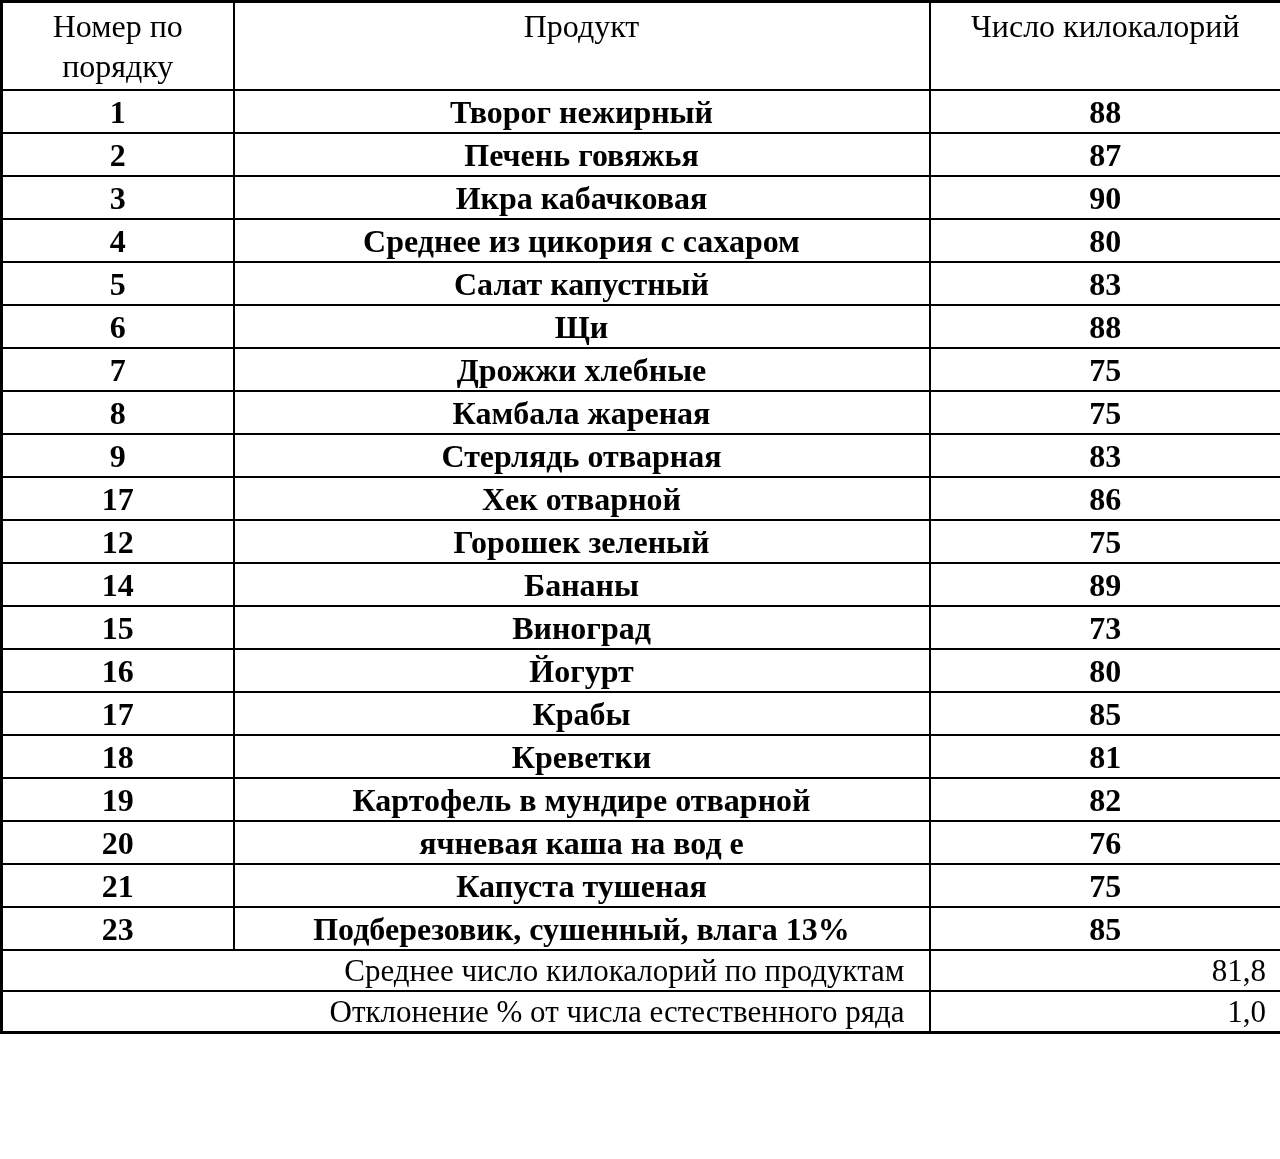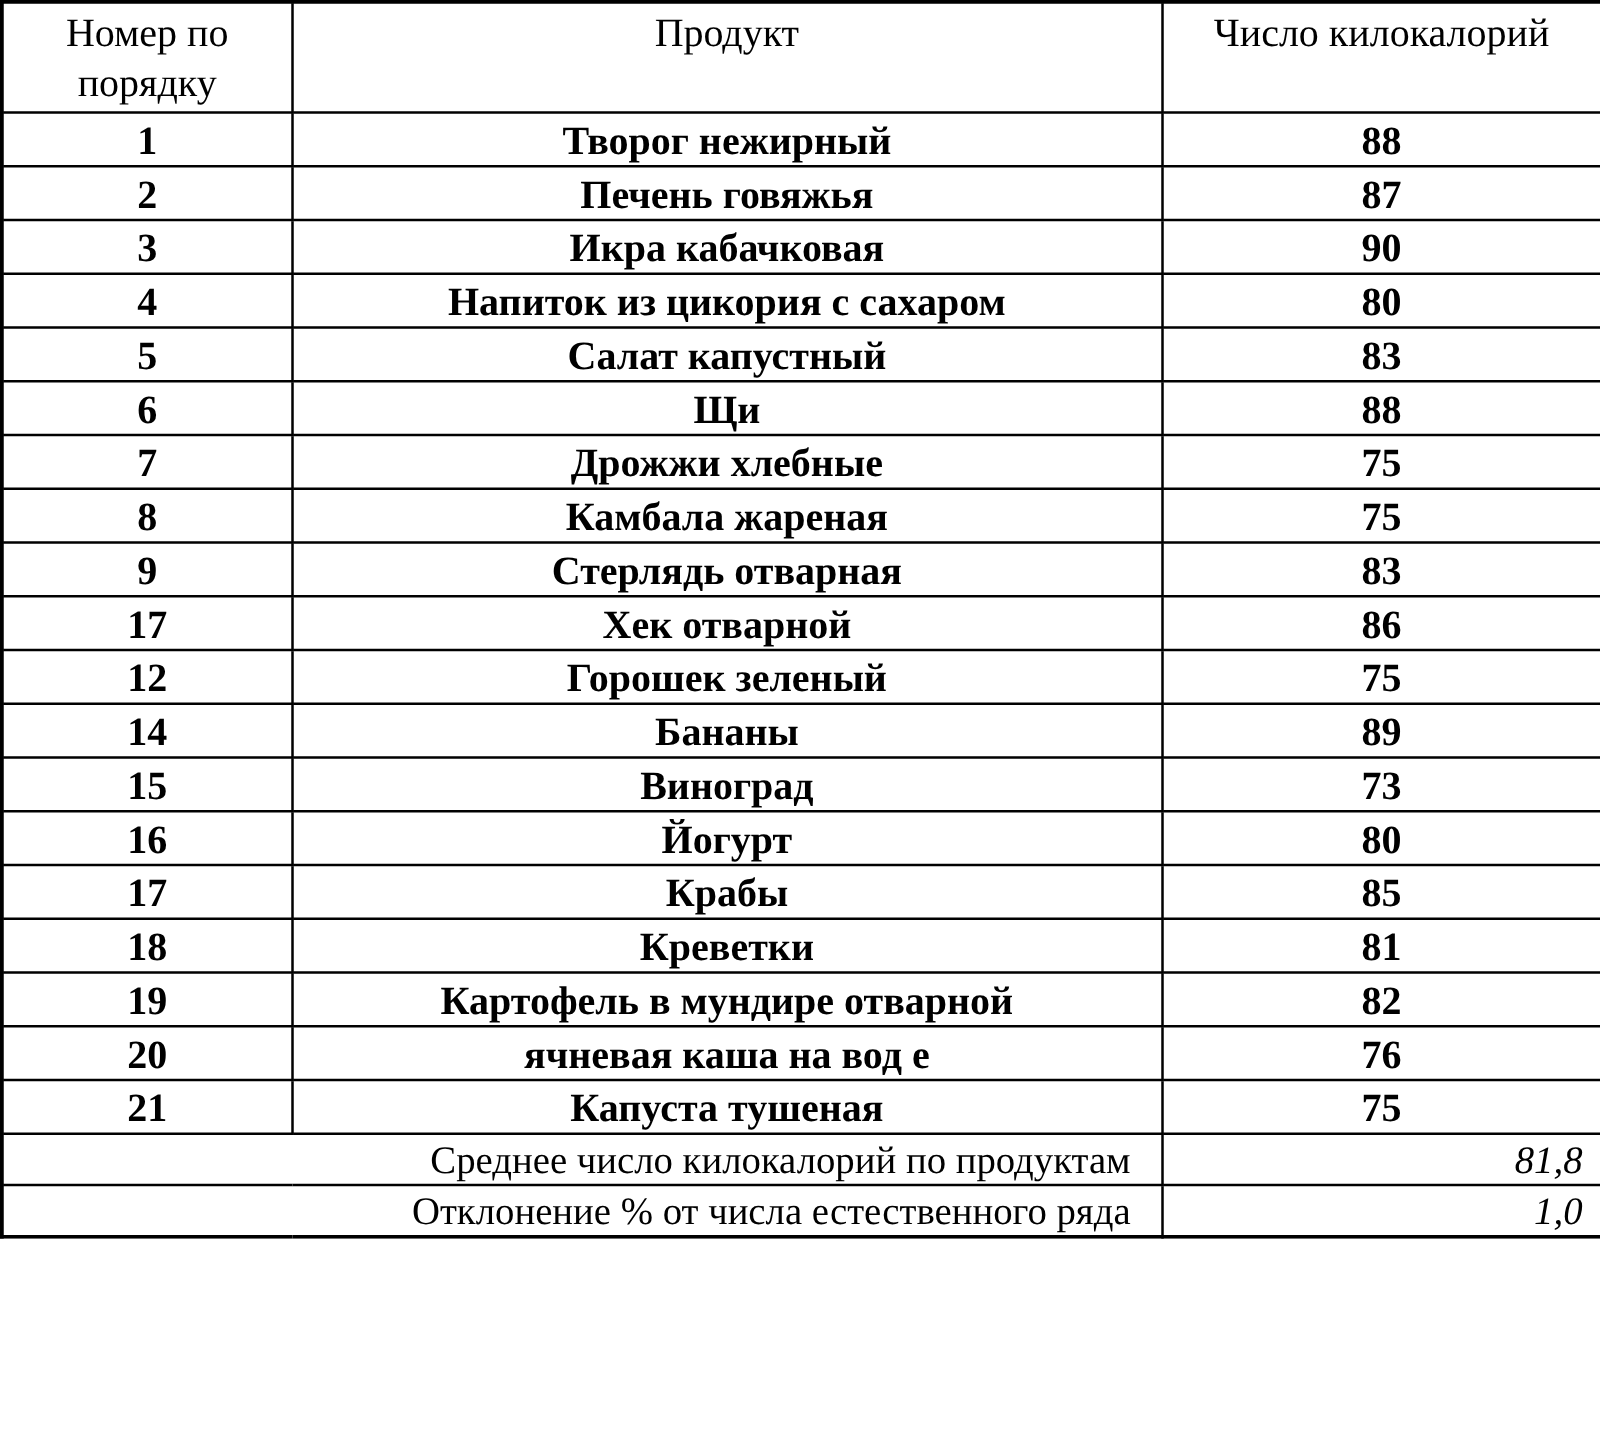--- a/index.html
+++ b/index.html
@@ -57,21 +57,20 @@
     font-weight: normal;
     font-size: 31px;
     line-height: 1;
     text-align: right;
   }
   .kcal-table tbody.summary-body td.sum-label {
     padding-right: 24px;
   }
   .kcal-table tbody.summary-body td.sum-value {
     padding-right: 14px;
-    font-style: italic;
   }
 </style>
 </head>
 <body>
 
 <table class="kcal-table">
   <colgroup>
     <col class="c-num">
     <col class="c-product">
     <col class="c-kcal">
@@ -94,21 +93,21 @@
         <td>Печень говяжья</td>
         <td>87</td>
       </tr>
       <tr>
         <td>3</td>
         <td>Икра кабачковая</td>
         <td>90</td>
       </tr>
       <tr>
         <td>4</td>
-        <td>Напиток из цикория с сахаром</td>
+        <td>Среднее из цикория с сахаром</td>
         <td>80</td>
       </tr>
       <tr>
         <td>5</td>
         <td>Салат капустный</td>
         <td>83</td>
       </tr>
       <tr>
         <td>6</td>
         <td>Щи</td>
@@ -172,20 +171,25 @@
       <tr>
         <td>20</td>
         <td>ячневая каша на вод е</td>
         <td>76</td>
       </tr>
       <tr>
         <td>21</td>
         <td>Капуста тушеная</td>
         <td>75</td>
       </tr>
+      <tr>
+        <td>23</td>
+        <td>Подберезовик, сушенный, влага 13%</td>
+        <td>85</td>
+      </tr>
     </tbody>
   <tbody class="summary-body">
       <tr>
         <td colspan="2" class="sum-label">Среднее число килокалорий по продуктам</td>
         <td class="sum-value">81,8</td>
       </tr>
       <tr>
         <td colspan="2" class="sum-label">Отклонение % от числа естественного ряда</td>
         <td class="sum-value">1,0</td>
       </tr>

